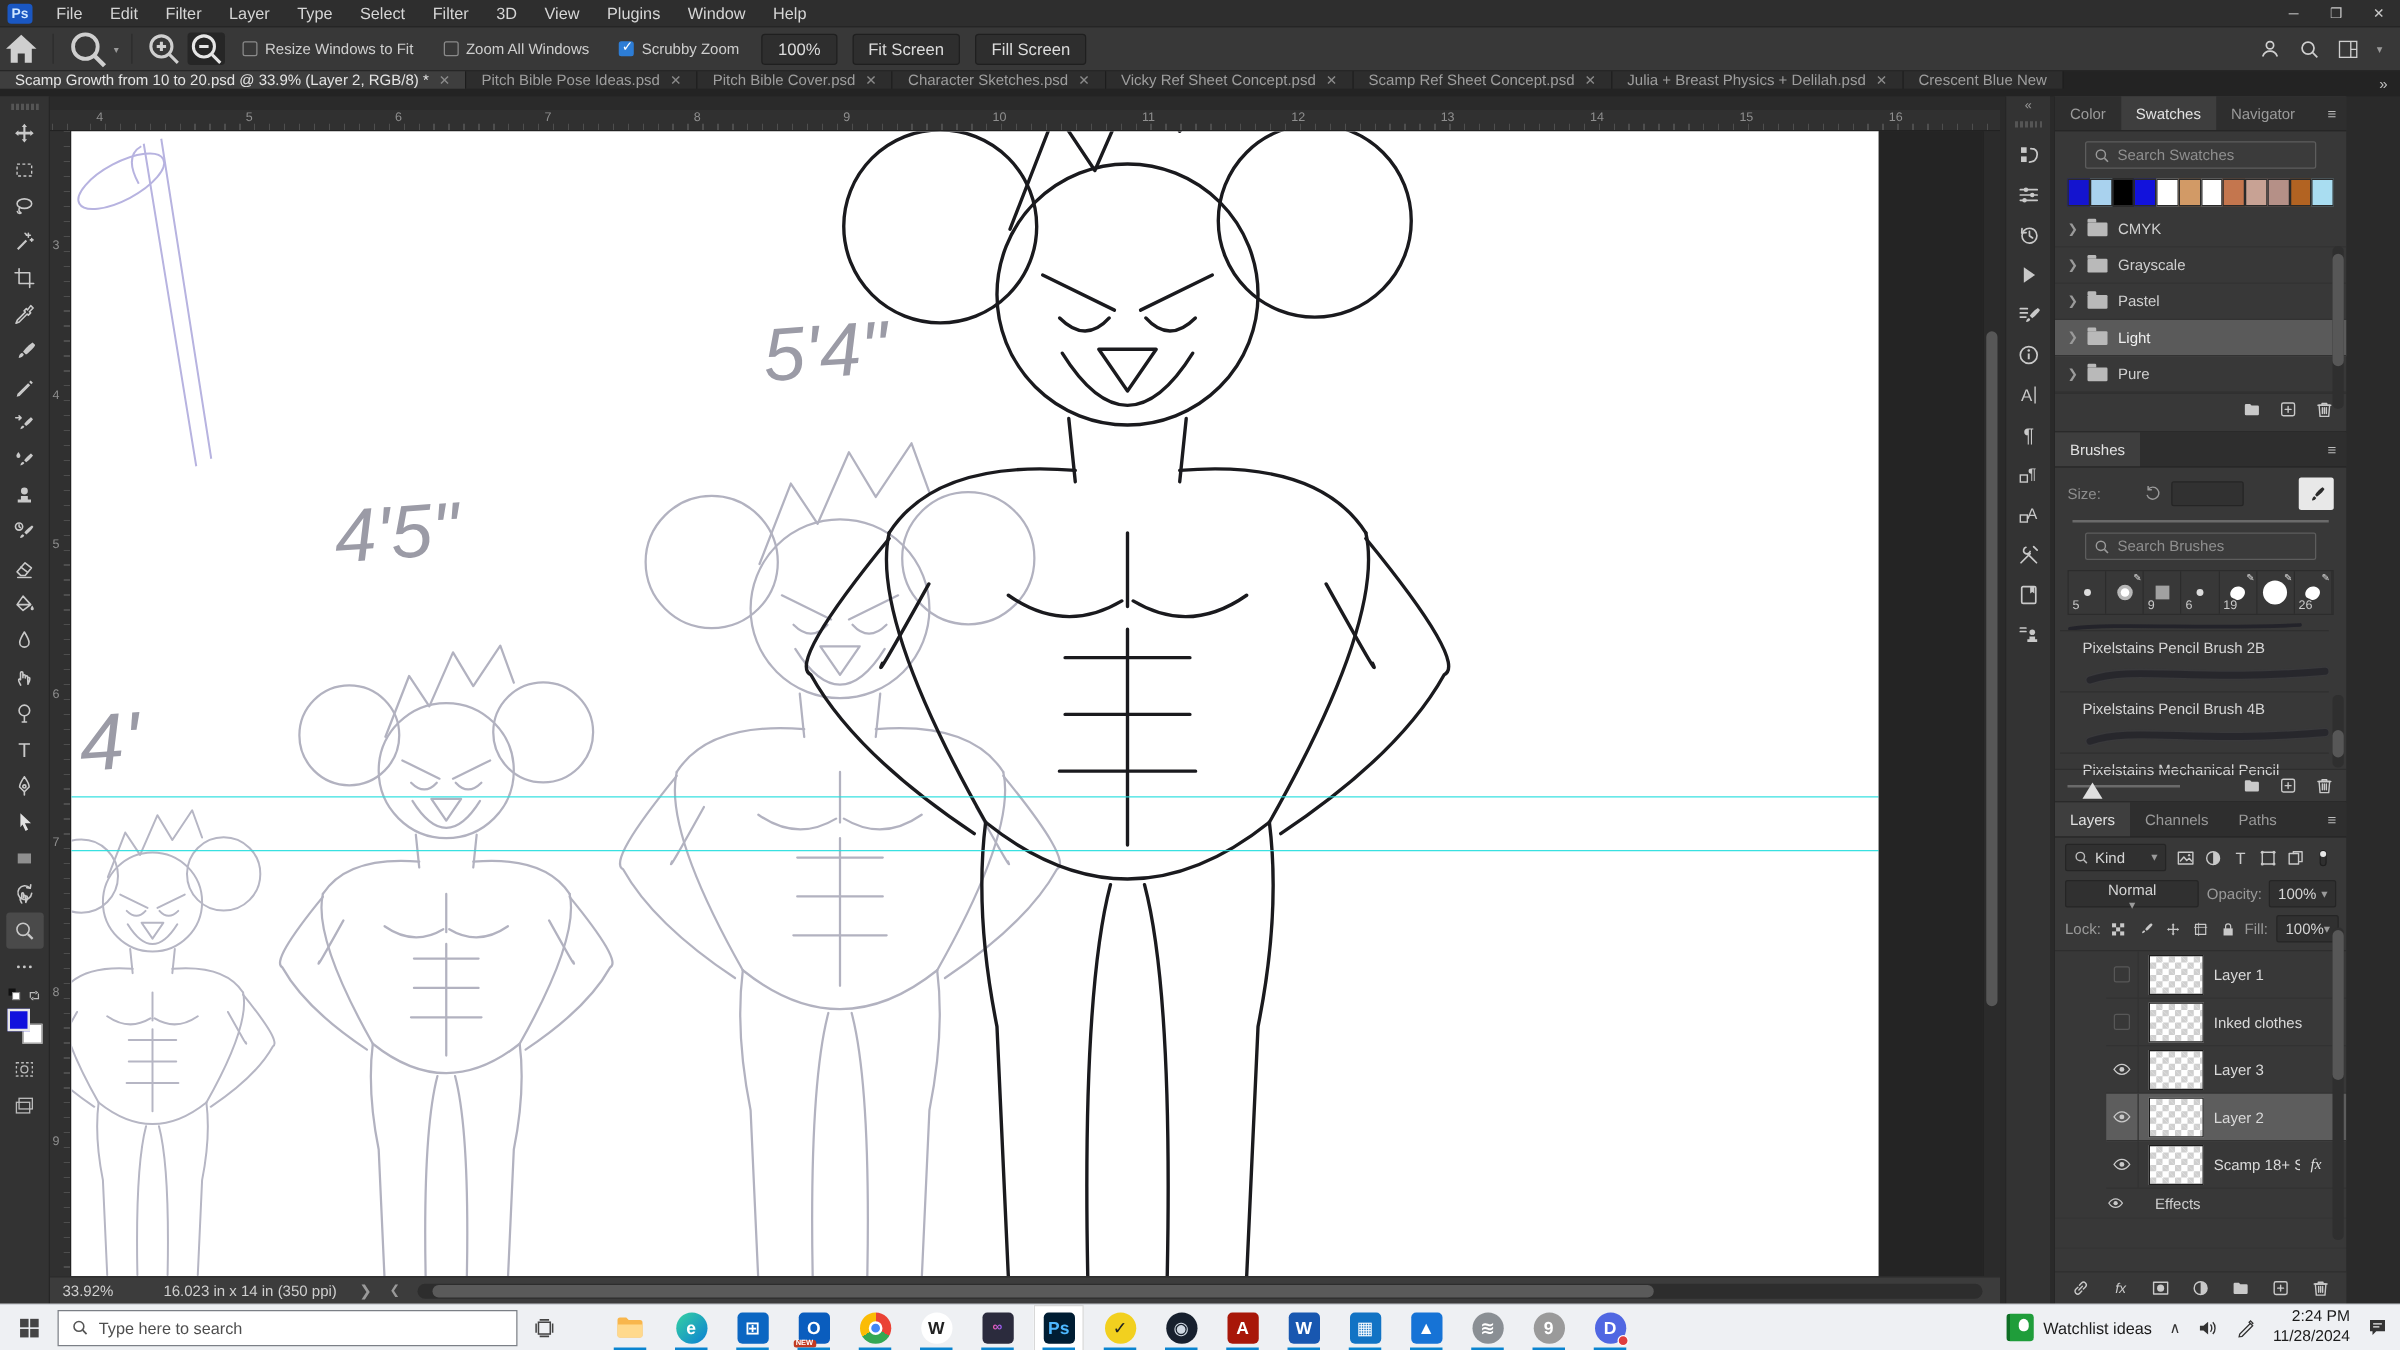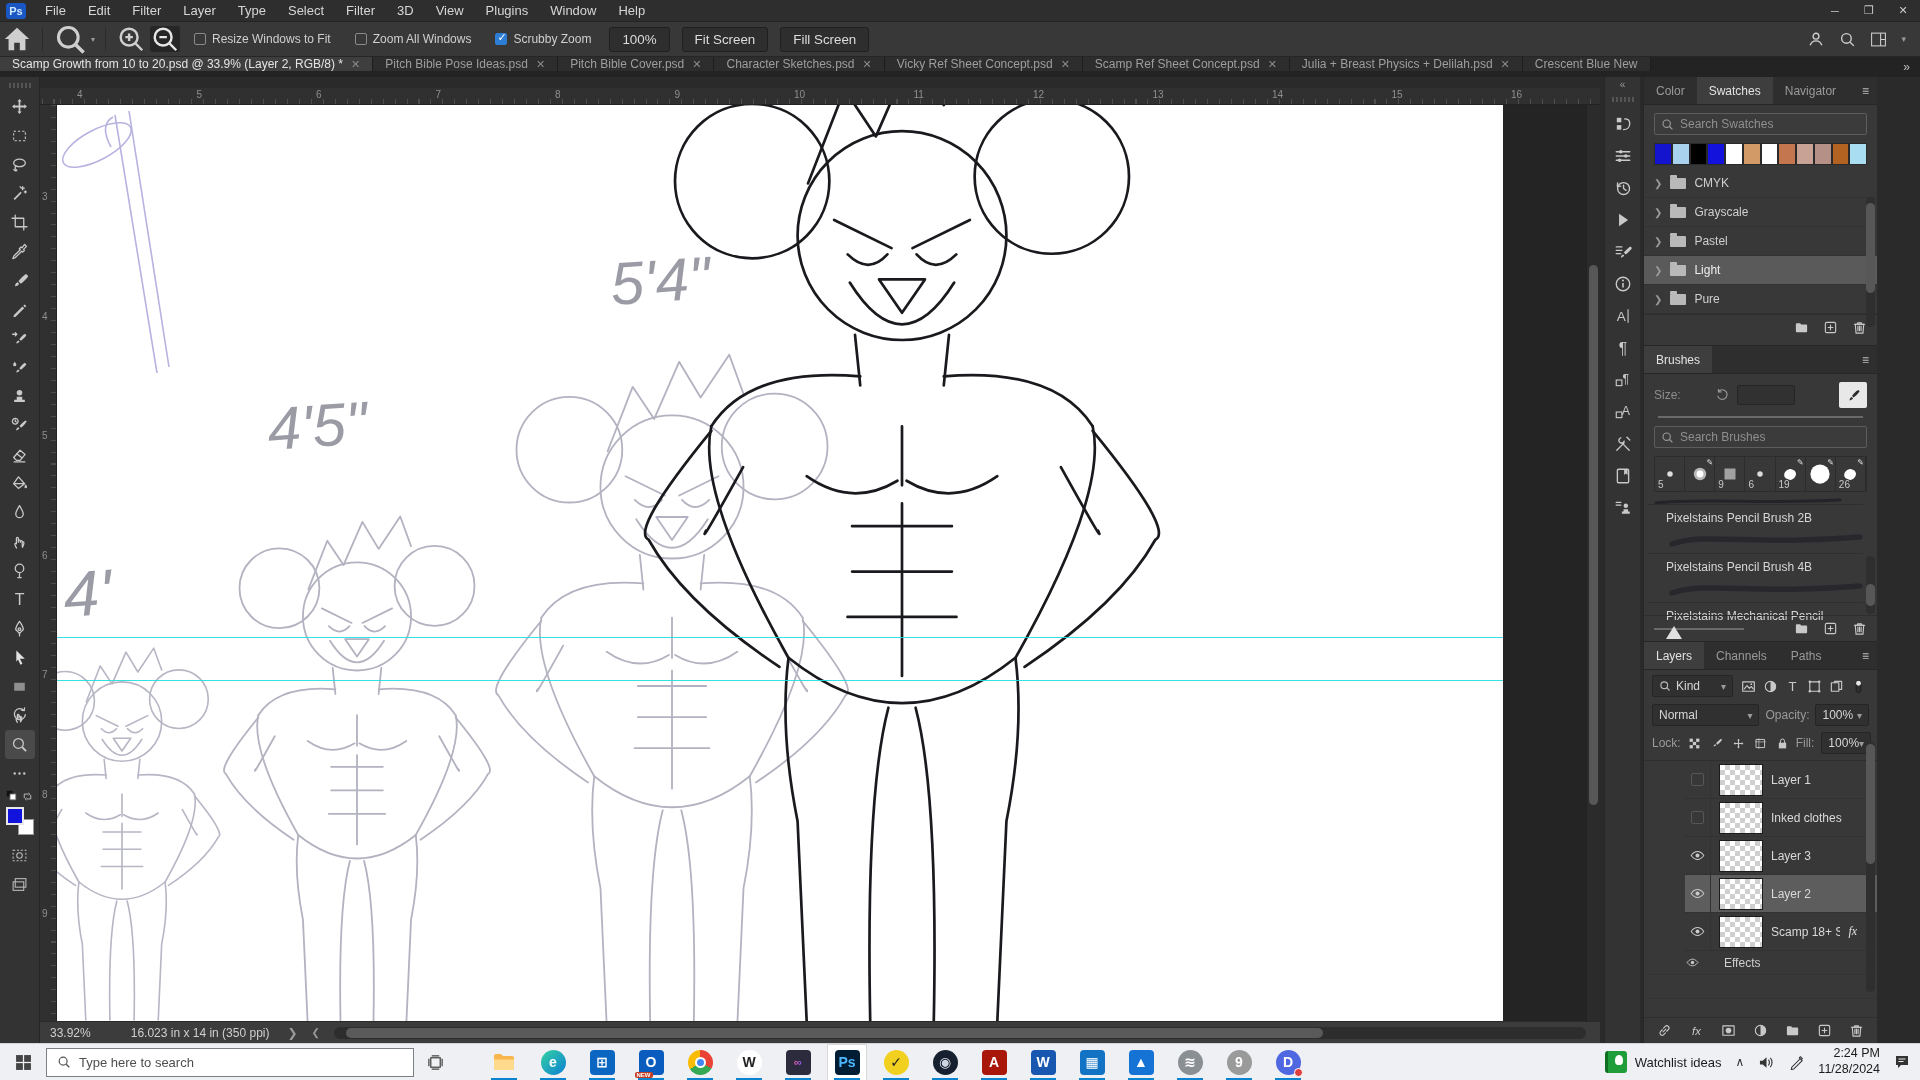--- a/index.html
+++ b/index.html
@@ -59,21 +59,21 @@
   .strip-icon{width:30px;height:32px;display:flex;align-items:center;justify-content:center;border-radius:3px;}
   .strip-icon.active{background:#454545;}
   .strip-icon svg{width:18px;height:18px;}
   
   .panels{left:1643px;top:77px;width:233px;height:966px;background:#383838;border-left:1px solid #262626;color:#cfcfcf;font-size:12px;}
   .pgroup{position:absolute;left:0;width:233px;background:#383838;}
   .ptabs{display:flex;background:#2e2e2e;height:28px;align-items:stretch;border-bottom:1px solid #262626;}
   .ptab{padding:0 12px;display:flex;align-items:center;color:#9a9a9a;}
   .ptab.active{background:#3e3e3e;color:#e2e2e2;}
   .pmenu{margin-left:auto;display:flex;align-items:center;padding:0 8px;color:#bdbdbd;}
-  .searchbox{display:flex;align-items:center;gap:6px;margin:8px 10px;height:22px;border:1px solid #5d5d5d;border-radius:2px;padding:0 6px;color:#8f8f8f;background:#3b3b3b;}
+  .searchbox{display:flex;align-items:center;gap:6px;margin:8px 24px;height:22px;border:1px solid #5d5d5d;border-radius:2px;padding:0 6px;color:#8f8f8f;background:#3b3b3b;}
   .swatchrow{display:flex;gap:0;margin:2px 10px;height:22px;}
   .swatch{flex:1;border:1px solid #2a2a2a;}
   .grouprow{display:flex;align-items:center;gap:8px;height:29px;padding:0 10px;border-bottom:1px solid #323232;}
   .grouprow.sel{background:#5a5a5a;color:#eee;}
   .chev{color:#9a9a9a;font-size:10px;}
   .foldericon{width:16px;height:11px;background:#b9b9b9;border-radius:1px;position:relative;}
   .foldericon:before{content:"";position:absolute;left:0;top:-3px;width:7px;height:3px;background:#b9b9b9;border-radius:1px 1px 0 0;}
   .pbottom{display:flex;justify-content:flex-end;gap:14px;align-items:center;height:26px;padding:0 10px;border-top:1px solid #2e2e2e;}
   .pbottom svg,.lbottom svg{width:15px;height:15px;}
   .pscroll{position:absolute;right:2px;width:9px;background:#2f2f2f;border-radius:4px;}
@@ -934,21 +934,21 @@
             </div>
             <div class="ficon">
               <svg viewBox="0 0 16 16" width="15" height="15">
                 <rect x="5.5" y="1.5" width="5" height="13" rx="2.5" fill="#2f2f2f" stroke="#1f1f1f"></rect>
                 <circle cx="8" cy="4.5" r="2.6" fill="#e6e6e6"></circle>
               </svg>
             </div>
           </div>
       </div>
       <div class="blendrow">
-        <div class="selbox" style="width:118px;">
+        <div class="selbox" style="width:118px;flex-direction:column;">
           <span>Normal</span>
           <span class="chev">▾</span>
         </div>
         <span class="dim">Opacity:</span>
         <div class="selbox" style="width:58px;">
           <span>100%</span>
           <span class="chev">▾</span>
         </div>
       </div>
       <div class="lockrow">

